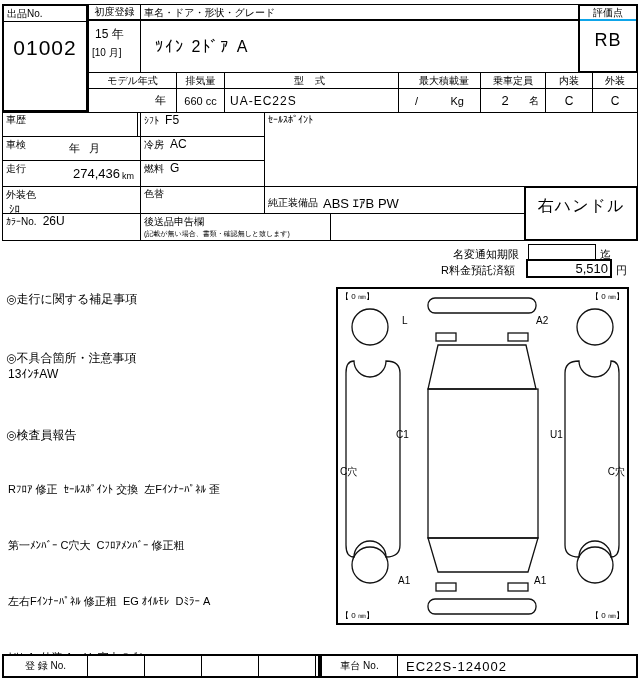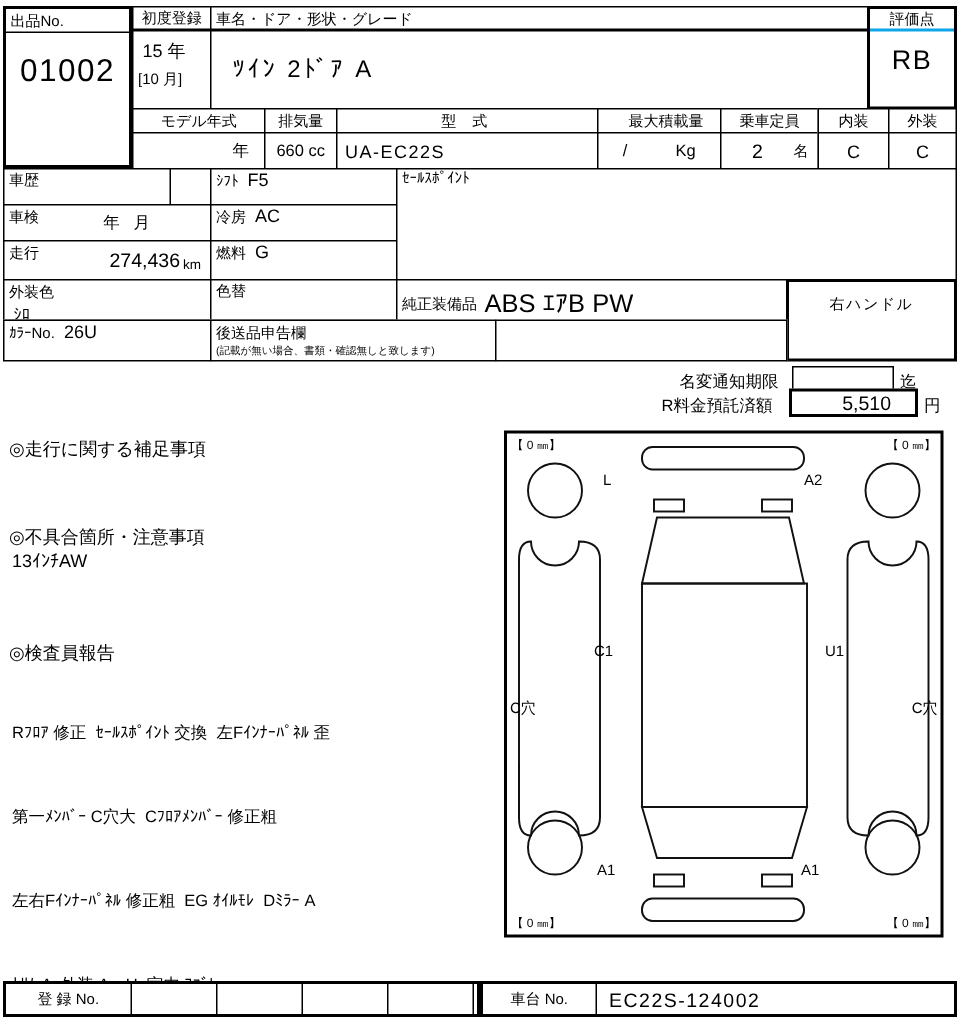--- a/index.html
+++ b/index.html
@@ -62,21 +62,21 @@
     <span>/</span>
     <span>Kg</span>
   </div>
   <div class="cell" style="left:480px;top:88px;width:66px;height:25px;display:flex;align-items:center">
     <span style="flex:1;text-align:center;font-size:13px">2</span>
     <span style="font-size:10px;padding-right:6px">名</span>
   </div>
   <div class="cell ctr" style="left:545px;top:88px;width:48px;height:25px;font-size:12px">C</div>
   <div class="cell ctr" style="left:592px;top:88px;width:46px;height:25px;font-size:12px">C</div>
 
-  <div class="cell" style="left:2px;top:112px;width:112px;height:25px">
+  <div class="cell" style="left:2px;top:112px;width:136px;height:25px">
     <span class="hdr">車歴</span>
   </div>
   <div class="cell" style="left:140px;top:112px;width:125px;height:25px">
     <span class="hdr">ｼﾌﾄ</span>
     <span style="font-size:12px">F5</span>
   </div>
 
   <div class="cell" style="left:2px;top:136px;width:139px;height:25px;display:flex;align-items:center">
     <span class="hdr" style="align-self:flex-start">車検</span>
     <span style="flex:1;text-align:center;white-space:pre">年   月</span>
@@ -102,43 +102,43 @@
 
   <div class="cell" style="left:2px;top:186px;width:139px;height:28px">
     <div class="hdr">外装色</div>
     <div style="font-size:11px;padding-left:6px">ｼﾛ</div>
   </div>
   <div class="cell" style="left:140px;top:186px;width:125px;height:28px">
     <span class="hdr">色替</span>
   </div>
   <div class="cell" style="left:264px;top:186px;width:261px;height:34px;display:flex;align-items:center">
     <span class="hdr">純正装備品</span>
-    <span style="font-size:17px;padding-left:2px;white-space:pre">ABS ｴｱB PW</span>
+    <span style="font-size:13px;padding-left:2px;white-space:pre">ABS ｴｱB PW</span>
   </div>
   <div class="cell b2" style="left:524px;top:186px;width:114px;height:55px">
-    <div style="text-align:center;padding-top:8px;font-size:10px;letter-spacing:1px">右ハンドル</div>
+    <div style="text-align:center;padding-top:8px;font-size:16px;letter-spacing:1px">右ハンドル</div>
   </div>
 
   <div class="cell" style="left:2px;top:213px;width:139px;height:28px">
     <span class="hdr">ｶﾗｰNo.</span>
     <span style="font-size:12px">26U</span>
   </div>
   <div class="cell" style="left:140px;top:213px;width:191px;height:28px">
     <div class="hdr" style="padding-bottom:0">後送品申告欄</div>
     <div style="font-size:7px;padding-left:3px;white-space:nowrap">(記載が無い場合、書類・確認無しと致します)</div>
   </div>
   <div class="cell" style="left:330px;top:213px;width:195px;height:28px"></div>
 
   <div class="txt" style="left:453px;top:247px;font-size:11px">名変通知期限</div>
   <div class="cell" style="left:528px;top:244px;width:68px;height:17px"></div>
   <div class="txt" style="left:600px;top:247px;font-size:11px">迄</div>
 
   <div class="txt" style="left:441px;top:263px;font-size:11px">R料金預託済額</div>
   <div class="cell b2" style="left:526px;top:259px;width:86px;height:19px;display:flex;align-items:center;justify-content:flex-end">
-    <span style="font-size:13px;padding-right:16px">5,510</span>
+    <span style="font-size:13px;padding-right:2px">5,510</span>
   </div>
   <div class="txt" style="left:616px;top:263px;font-size:11px">円</div>
 
   <div class="txt" style="left:6px;top:291px;font-size:12px">◎走行に関する補足事項</div>
 
   <div class="txt" style="left:6px;top:350px;font-size:12px">◎不具合箇所・注意事項</div>
   <div class="txt" style="left:8px;top:367px;font-size:12px">13ｲﾝﾁAW</div>
 
   <div class="txt" style="left:6px;top:427px;font-size:12px">◎検査員報告</div>
   <div class="txt" style="left:8px;top:443px;font-size:11px;line-height:18.6px">

